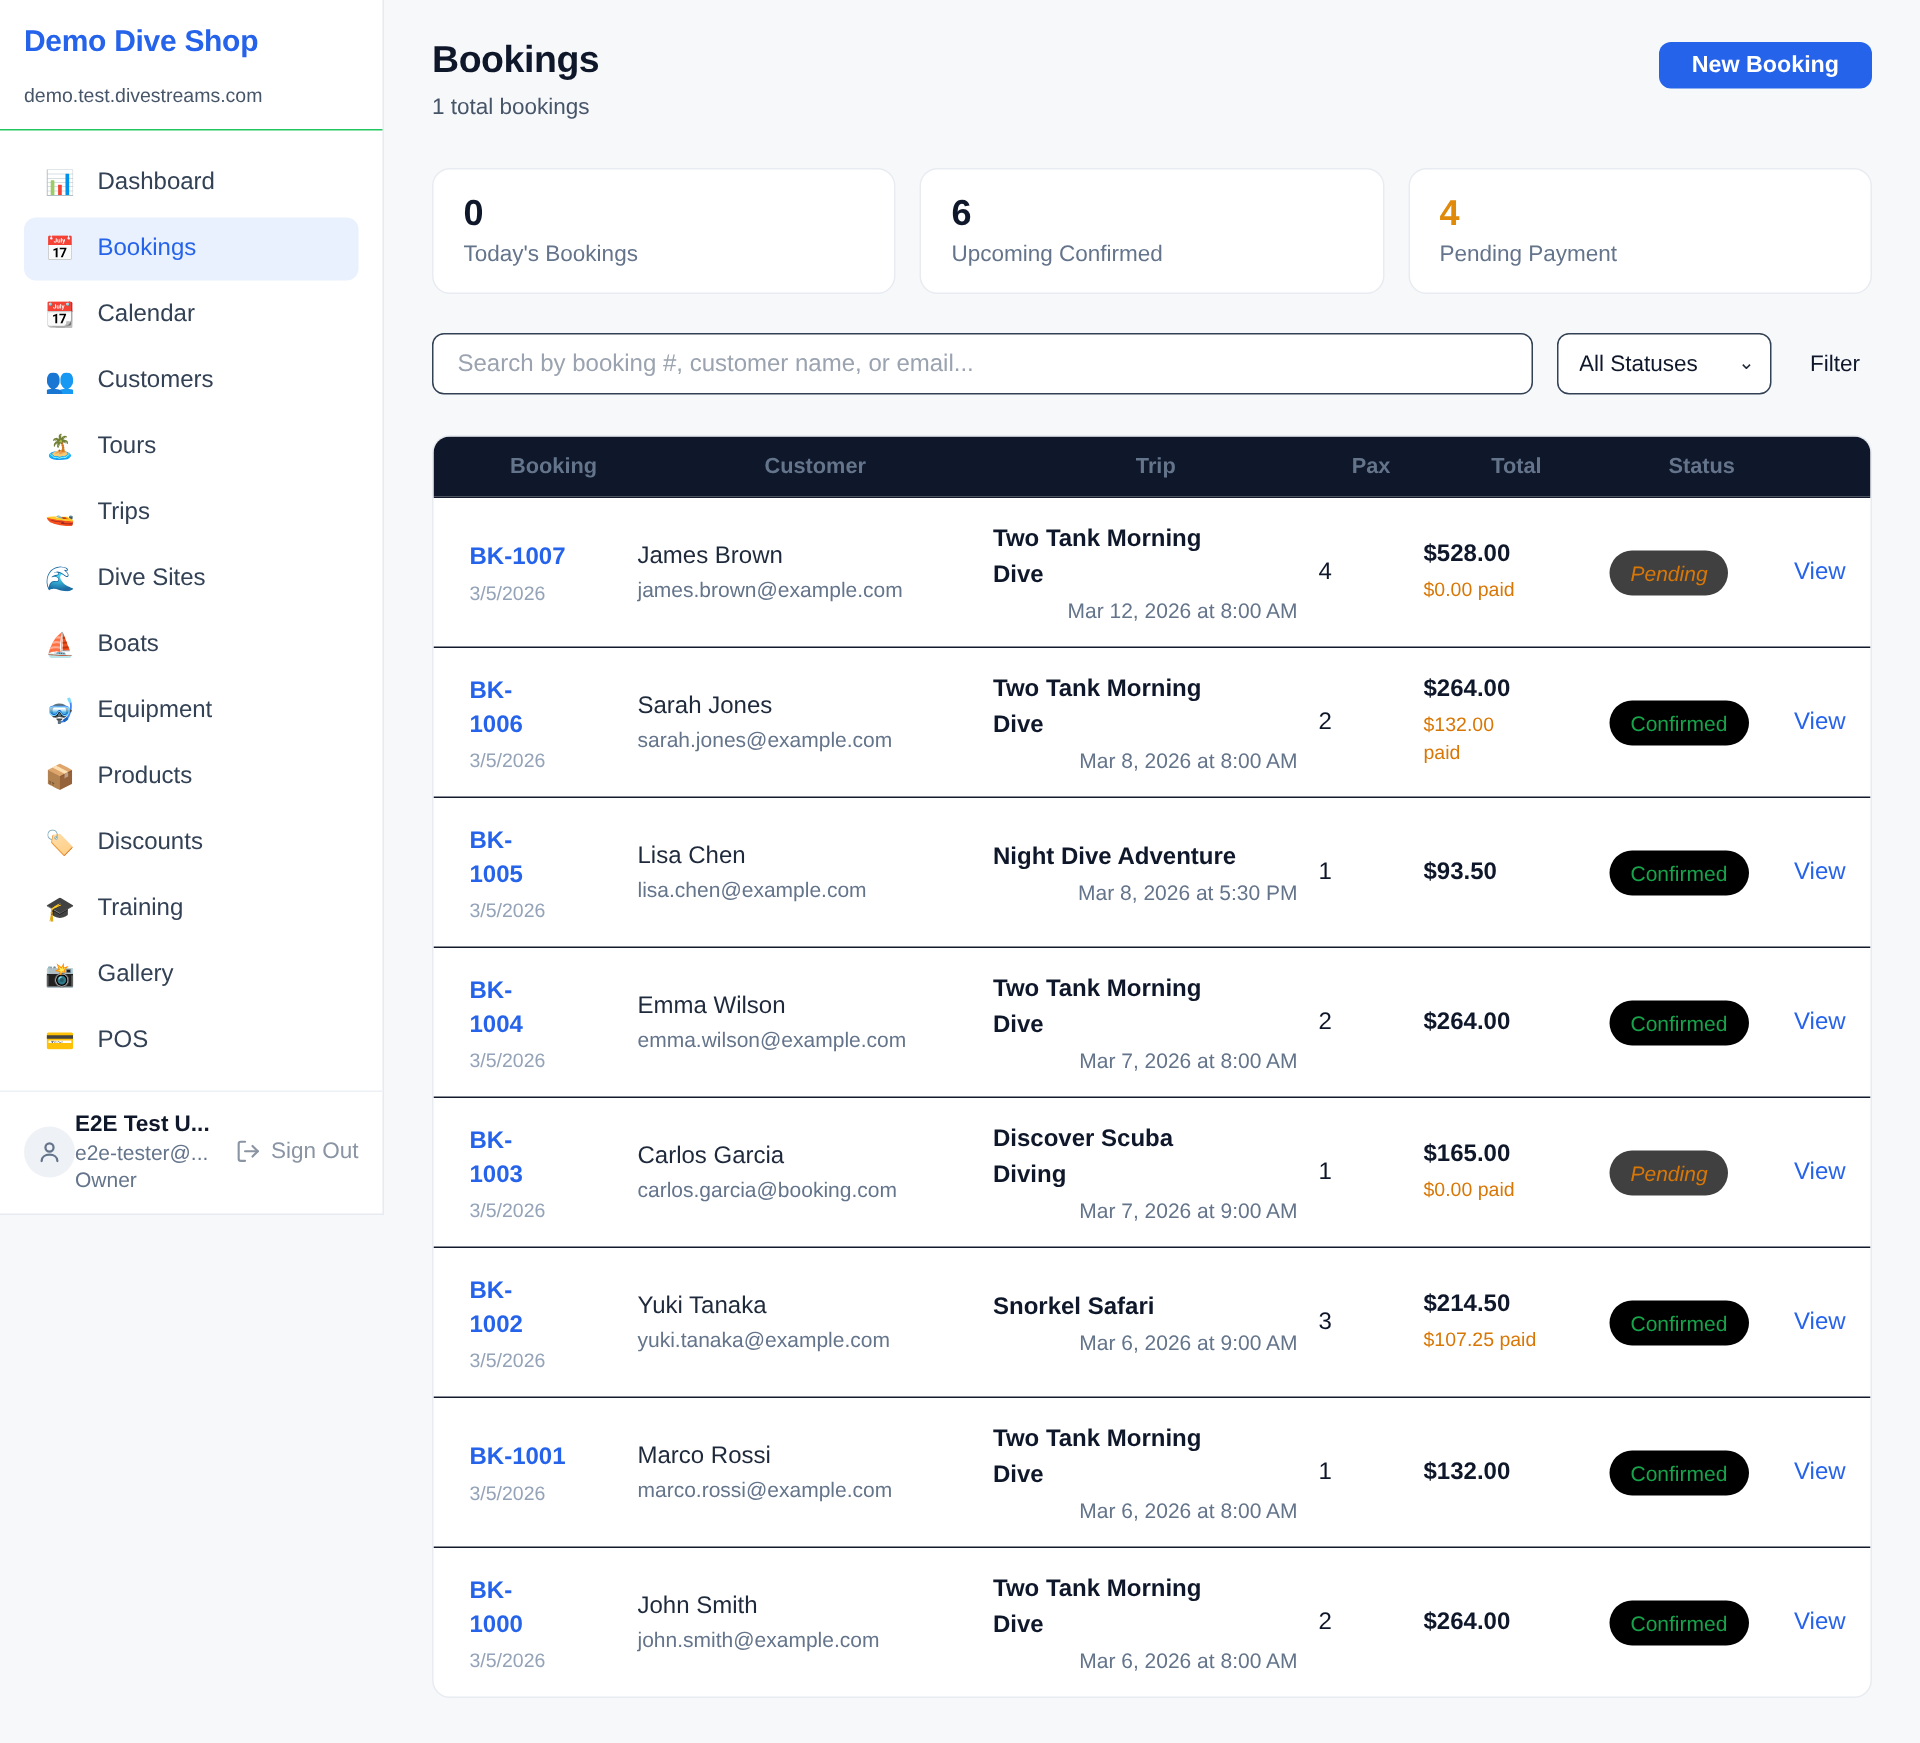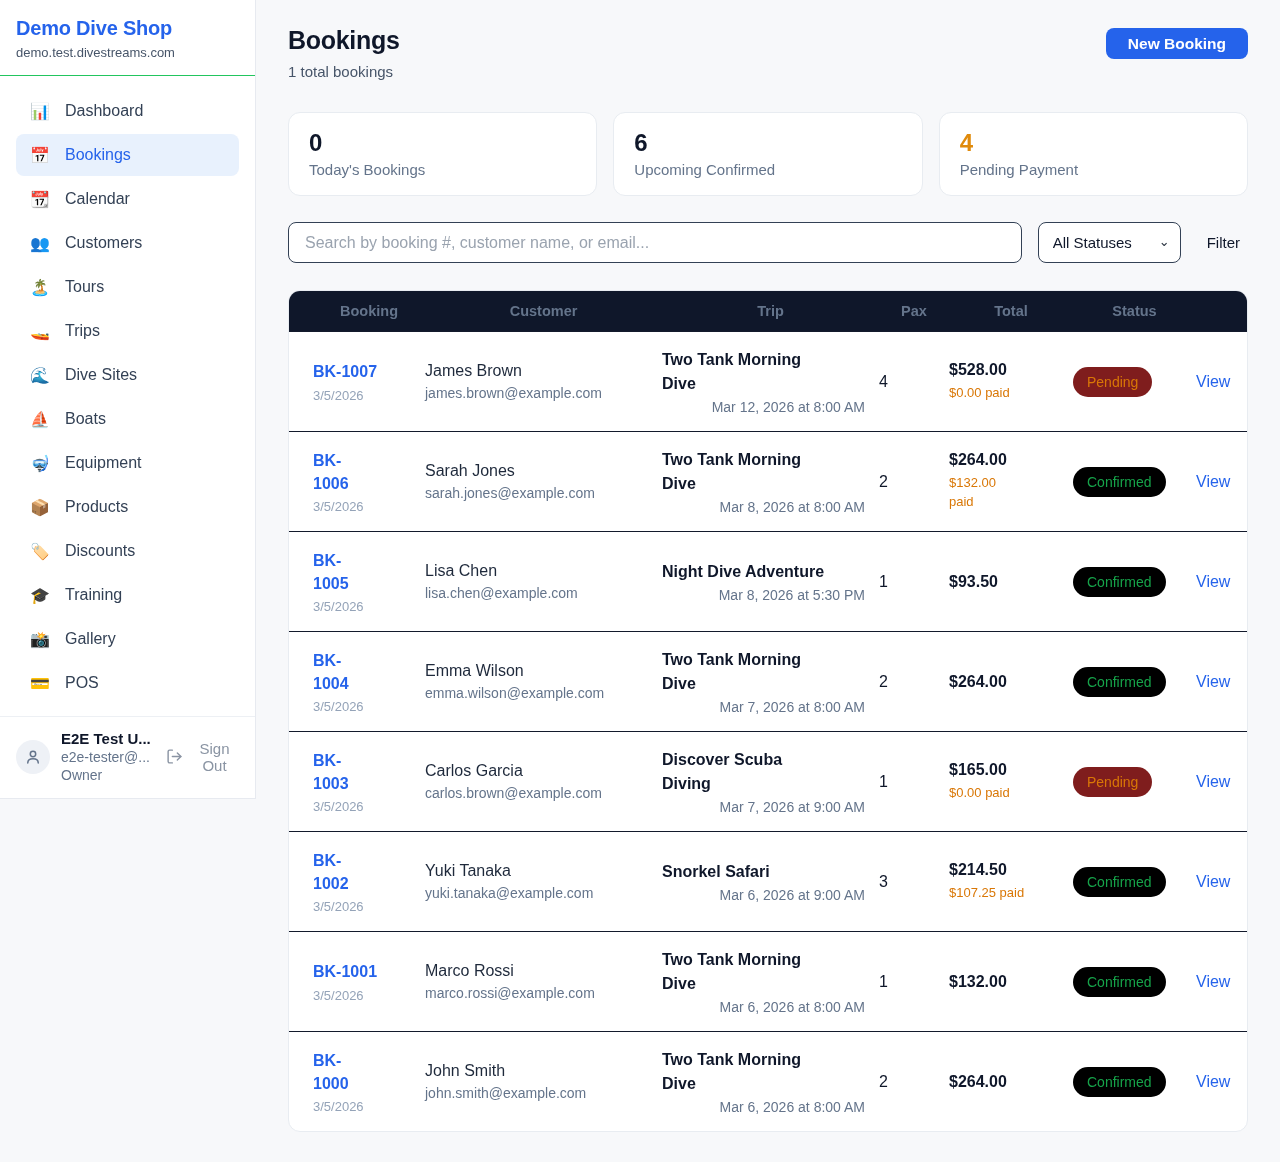--- a/index.html
+++ b/index.html
@@ -14,35 +14,35 @@
 
   
   .sidebar {
     position:absolute; top:0; left:0; width:256px;
     background:#ffffff;
     border-right:1px solid #e7eaf0;
     border-bottom:1px solid #e7eaf0;
   }
   .logo-block { padding:17px 16px 15px 16px; border-bottom:1px solid #22c55e; }
   .brand { color:#2563eb; font-size:20px; font-weight:800; letter-spacing:-0.2px; }
-  .domain { color:#475569; font-size:13px; margin-top:5px; }
+  .domain { color:#475569; font-size:13px; margin-top:16px; }
   .nav { padding:14px 16px 10px 16px; }
   .nav-item {
     display:flex; align-items:center; gap:15px;
     height:42px; padding:0 14px; margin-bottom:2px;
     border-radius:8px; cursor:pointer;
     color:#334155; font-size:16px; text-decoration:none;
   }
   .nav-item .nav-icon { font-size:16px; width:20px; text-align:center; }
   .nav-item.active { background:#e8f1fd; color:#2563eb; font-weight:500; }
 
   .user-section {
     border-top:1px solid #edf0f4;
     padding:13px 16px 15px 16px;
-    display:flex; align-items:center; gap:11px;
+    display:flex; align-items:center; gap:0;
   }
   .avatar {
     width:34px; height:34px; border-radius:50%;
     background:#eef1f6; color:#64748b;
     display:flex; align-items:center; justify-content:center; flex:0 0 auto;
   }
   .user-info { min-width:0; width:106px; }
   .user-name { font-size:15px; font-weight:700; color:#0f172a; white-space:nowrap; overflow:hidden; }
   .user-email { font-size:14px; color:#64748b; margin-top:2px; white-space:nowrap; overflow:hidden; }
   .user-role { font-size:14px; color:#64748b; margin-top:2px; }
@@ -113,21 +113,21 @@
   .cust-email { color:#64748b; font-size:14px; margin-top:5px; }
   .trip-name { color:#0f172a; font-size:16px; font-weight:600; white-space:pre-line; line-height:1.5; }
   .trip-date { color:#64748b; font-size:14px; margin-top:3px;text-align:right; }
   .pax { font-size:16px; color:#0f172a; }
   .total-amt { font-size:16px; font-weight:700; color:#0f172a; }
   .paid { font-size:13px; color:#d97706; margin-top:5px; white-space:pre-line; line-height:1.45; }
   .paid:empty { display:none; }
   .badge {
     display:inline-block; padding:7px 14px; border-radius:999px; font-size:14px;
   }
-  .badge[data-status="Pending"]   { color:#d97706; background:#7f1d1d; }
+  .badge[data-status="Pending"]   { color:#d97706; background:#404040;font-style:italic; }
   .badge[data-status="Confirmed"] { color:#16a34a; background:#000000; }
   .view-link { color:#2563eb; font-size:16px; text-decoration:none; cursor:pointer; }
   svg { display:block; }
 </style>
 </head>
 <body>
 
 <aside class="sidebar">
   <div class="logo-block">
     <div class="brand">Demo Dive Shop</div>
@@ -343,21 +343,21 @@
         </div>
       <div class="cell"><span class="badge" data-status="Confirmed">Confirmed</span></div>
       <div class="cell"><a class="view-link">View</a></div>
     </div>
 
     <div class="t-grid t-row">
       <div class="cell"><a class="bk-id">BK-
 1003</a><div class="bk-date">3/5/2026</div></div>
       <div class="cell">
           <div class="cust-name">Carlos Garcia</div>
-          <div class="cust-email">carlos.brown@example.com</div>
+          <div class="cust-email">carlos.garcia@booking.com</div>
         </div>
       <div class="cell">
           <div class="trip-name">Discover Scuba
 Diving</div>
           <div class="trip-date">Mar 7, 2026 at 9:00 AM</div>
         </div>
       <div class="cell pax">1</div>
       <div class="cell">
           <div class="total-amt">$165.00</div>
           <div class="paid">$0.00 paid</div>

